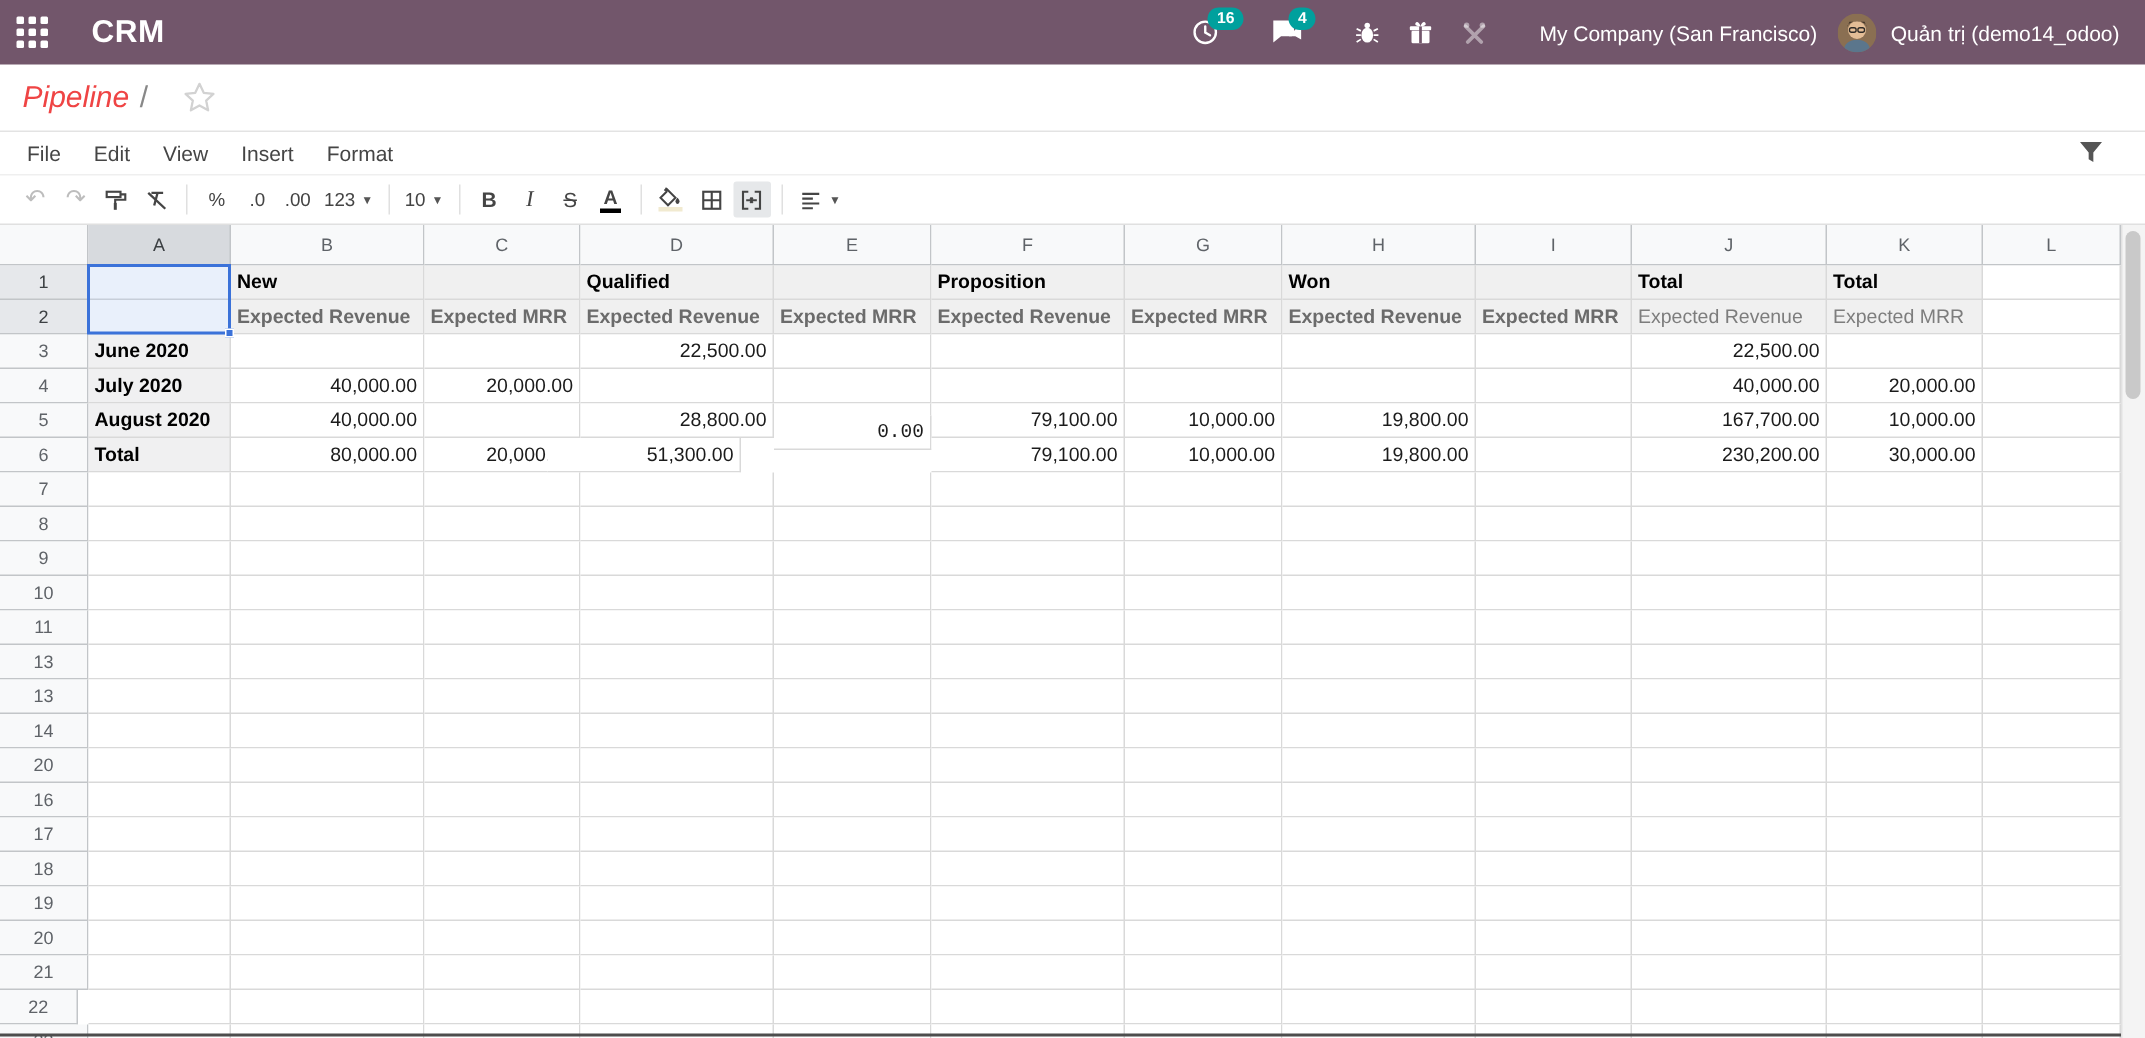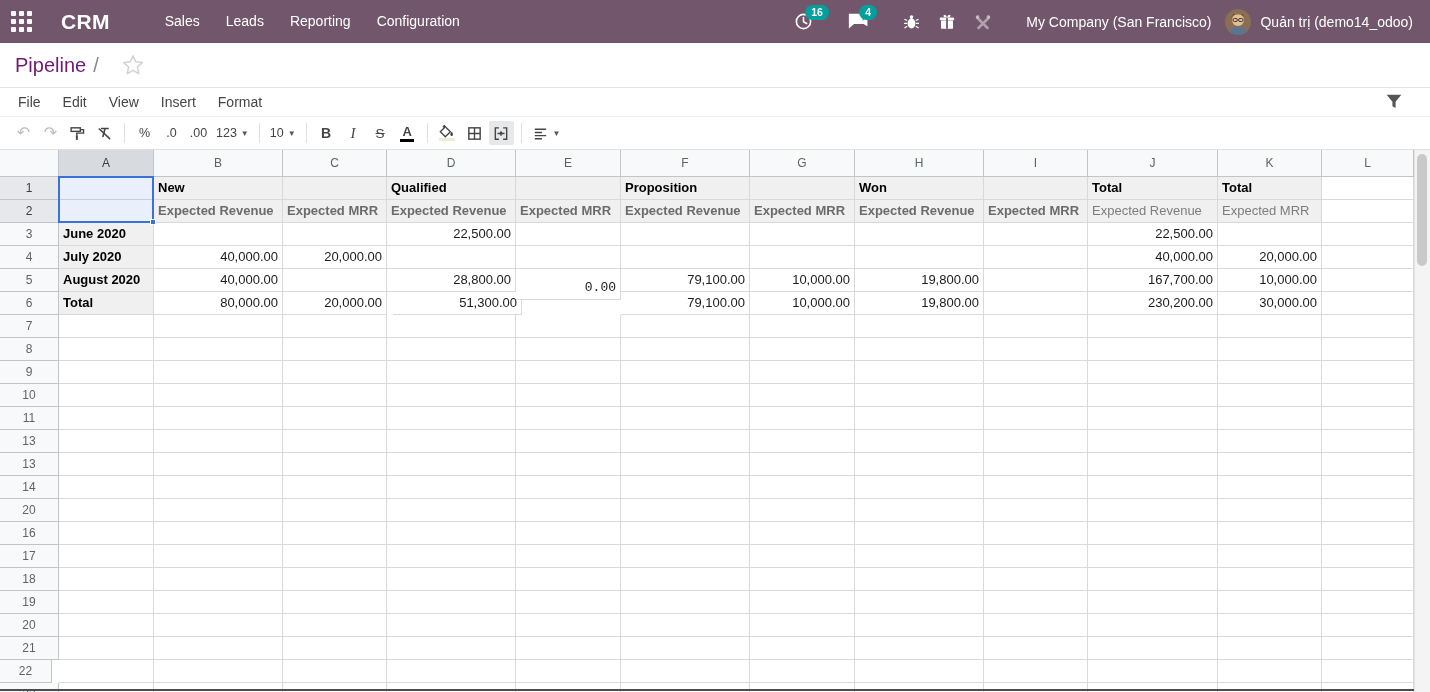--- a/index.html
+++ b/index.html
@@ -19,21 +19,21 @@
   .badge { position:absolute; top:-6px; left:13px; background:#00A09D; color:#fff; font-size:10.5px; font-weight:bold;
            border-radius:9px; padding:1px 6px; line-height:13px; }
   .spacer-lg { width:18px; }
   .company-name, .user-name { font-size:14px; white-space:nowrap; cursor:pointer; }
   .company-name { margin-right:14px; }
   .avatar { width:26px; height:26px; border-radius:50%; overflow:hidden; margin-right:9px; flex:0 0 auto; }
   .topbar-right { padding-right:17px; }
 
   
   .crumb-row { height:45px; display:flex; align-items:center; padding-left:15px; border-bottom:1px solid #e3e3e3; background:#fff; }
-  .crumb-parent { color:#701a75; font-size:20px; cursor:pointer; }
+  .crumb-parent { color:#ef4444; font-size:20px; cursor:pointer;font-style:italic; }
   .crumb-sep { color:#888; font-size:20px; margin:0 7px; }
   .crumb-title { color:#9b9b9b; font-size:20px; font-style:italic; }
   .star-btn { margin-left:14px; cursor:pointer; display:flex; }
 
   
   .menubar { height:29px; display:flex; align-items:center; border-bottom:1px solid #efefef; padding-left:7px; position:relative; background:#fff; }
   .menubar span { font-size:14px; color:#454545; padding:0 11px; line-height:29px; cursor:pointer; }
   .filter-btn { position:absolute; right:14px; top:3px; cursor:pointer; }
 
   
@@ -87,26 +87,20 @@
       <i></i>
       <i></i>
       <i></i>
       <i></i>
       <i></i>
       <i></i>
       <i></i>
       <i></i>
   </div>
   <div class="brand">CRM</div>
-  <div class="topbar-menus">
-    <span>Sales</span>
-    <span>Leads</span>
-    <span>Reporting</span>
-    <span>Configuration</span>
-  </div>
   <div class="topbar-right">
     <div class="nav-icon">
       <svg width="19" height="19" viewBox="0 0 24 24">
         <circle cx="12" cy="12" r="9" fill="none" stroke="#fff" stroke-width="2"></circle>
         <path d="M12 7v5.3l4 2.3" fill="none" stroke="#fff" stroke-width="2" stroke-linecap="round"></path>
       </svg>
       <span class="badge">16</span>
     </div>
     <div class="spacer-lg"></div>
     <div class="nav-icon">
@@ -341,21 +335,21 @@
     <div class="cell s-num" style="left: 750px; top: 119px; width: 105px; height: 23px;">10,000.00</div>
     <div class="cell s-num" style="left: 855px; top: 119px; width: 129px; height: 23px;">19,800.00</div>
     <div class="cell" style="left: 984px; top: 119px; width: 104px; height: 23px;"></div>
     <div class="cell s-num" style="left: 1088px; top: 119px; width: 130px; height: 23px;">167,700.00</div>
     <div class="cell s-num" style="left: 1218px; top: 119px; width: 104px; height: 23px;">10,000.00</div>
     <div class="cell" style="left: 1322px; top: 119px; width: 92px; height: 23px;"></div>
     <div class="row-header" style="left: 0px; top: 142px; width: 59px; height: 23px;">6</div>
     <div class="cell s-rlabel" style="left: 59px; top: 142px; width: 95px; height: 23px;">Total</div>
     <div class="cell s-num" style="left: 154px; top: 142px; width: 129px; height: 23px;">80,000.00</div>
     <div class="cell s-num" style="left: 283px; top: 142px; width: 104px; height: 23px;">20,000.00</div>
-    <div class="cell s-num" style="left: 393px; top: 142px; width: 129px; height: 23px;">51,300.00</div>
+    <div class="cell s-num" style="left: 365px; top: 142px; width: 129px; height: 23px;">51,300.00</div>
     <div class="cell s-num" style="left: 516px; top: 127px; width: 105px; height: 23px; font-family: Liberation Mono, monospace;">0.00</div>
     <div class="cell s-num" style="left: 621px; top: 142px; width: 129px; height: 23px;">79,100.00</div>
     <div class="cell s-num" style="left: 750px; top: 142px; width: 105px; height: 23px;">10,000.00</div>
     <div class="cell s-num" style="left: 855px; top: 142px; width: 129px; height: 23px;">19,800.00</div>
     <div class="cell" style="left: 984px; top: 142px; width: 104px; height: 23px;"></div>
     <div class="cell s-num" style="left: 1088px; top: 142px; width: 130px; height: 23px;">230,200.00</div>
     <div class="cell s-num" style="left: 1218px; top: 142px; width: 104px; height: 23px;">30,000.00</div>
     <div class="cell" style="left: 1322px; top: 142px; width: 92px; height: 23px;"></div>
     <div class="row-header" style="left: 0px; top: 165px; width: 59px; height: 23px;">7</div>
     <div class="cell" style="left: 59px; top: 165px; width: 95px; height: 23px;"></div>

